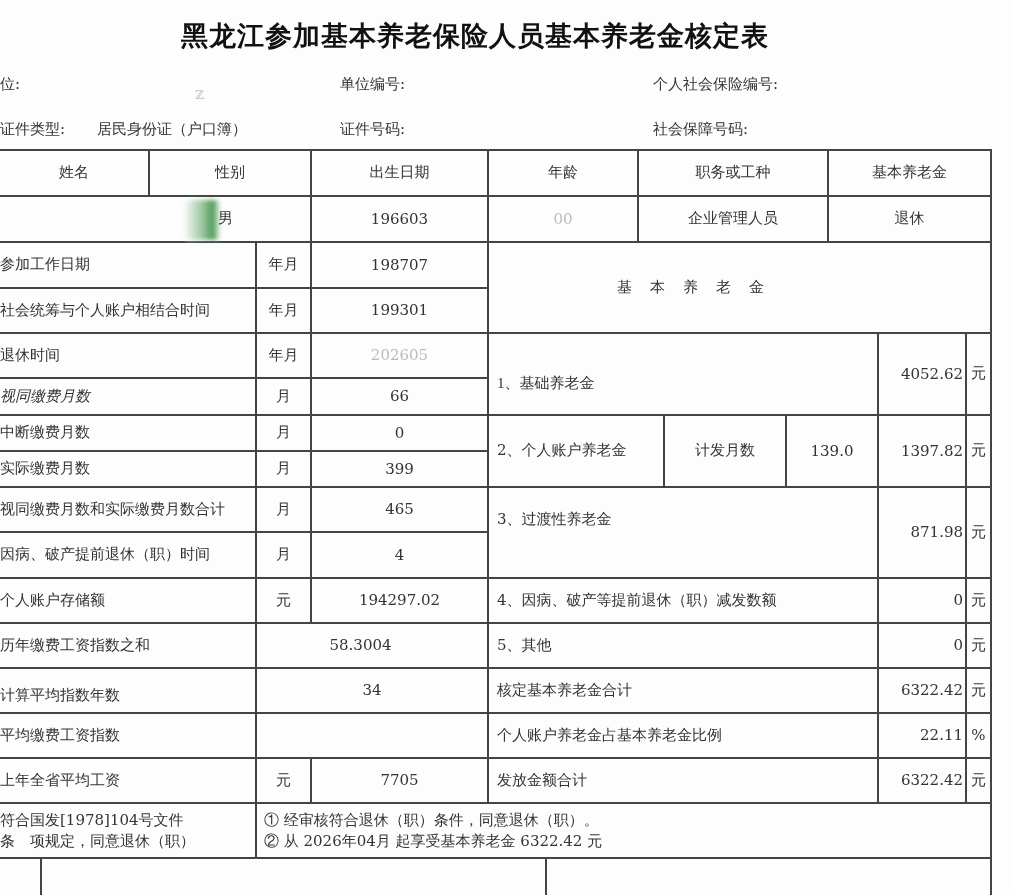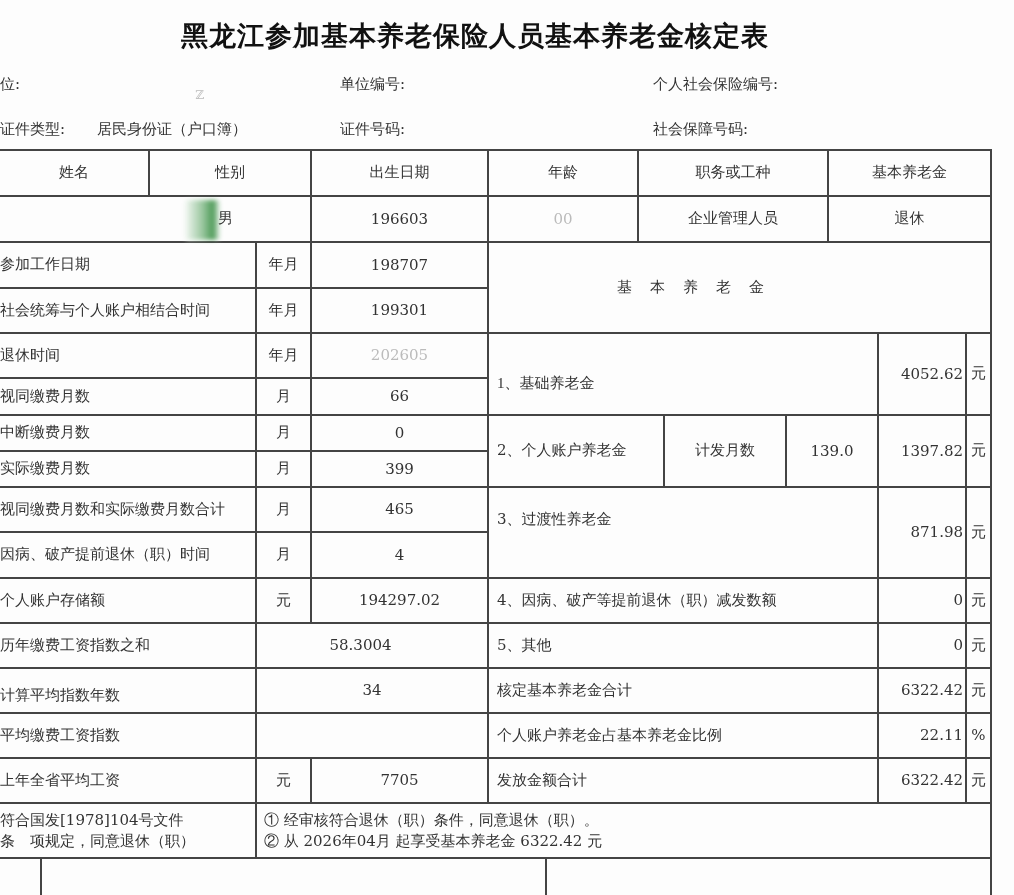--- a/index.html
+++ b/index.html
@@ -102,21 +102,21 @@
 <div class="cell c" style="left:312px;top:242px;width:175px;height:45px;">198707</div>
 
 <div class="cell" style="left:0;top:288px;width:255px;height:44px;">社会统筹与个人账户相结合时间</div>
 <div class="cell c" style="left:257px;top:288px;width:53px;height:44px;">年月</div>
 <div class="cell c" style="left:312px;top:288px;width:175px;height:44px;">199301</div>
 
 <div class="cell" style="left:0;top:333px;width:255px;height:44px;">退休时间</div>
 <div class="cell c" style="left:257px;top:333px;width:53px;height:44px;">年月</div>
 <div class="cell c faded" style="left:312px;top:333px;width:175px;height:44px;">202605</div>
 
-<div class="cell" style="left:0;top:378px;width:290px;height:36px;">视同缴费月数</div>
+<div class="cell" style="left:0;top:378px;width:290px;height:36px;font-style:italic;">视同缴费月数</div>
 <div class="cell c" style="left:257px;top:378px;width:53px;height:36px;">月</div>
 <div class="cell c" style="left:312px;top:378px;width:175px;height:36px;">66</div>
 
 <div class="cell" style="left:0;top:415px;width:255px;height:35px;">中断缴费月数</div>
 <div class="cell c" style="left:257px;top:415px;width:53px;height:35px;">月</div>
 <div class="cell c" style="left:312px;top:415px;width:175px;height:35px;">0</div>
 
 <div class="cell" style="left:0;top:451px;width:255px;height:35px;">实际缴费月数</div>
 <div class="cell c" style="left:257px;top:451px;width:53px;height:35px;">月</div>
 <div class="cell c" style="left:312px;top:451px;width:175px;height:35px;">399</div>

